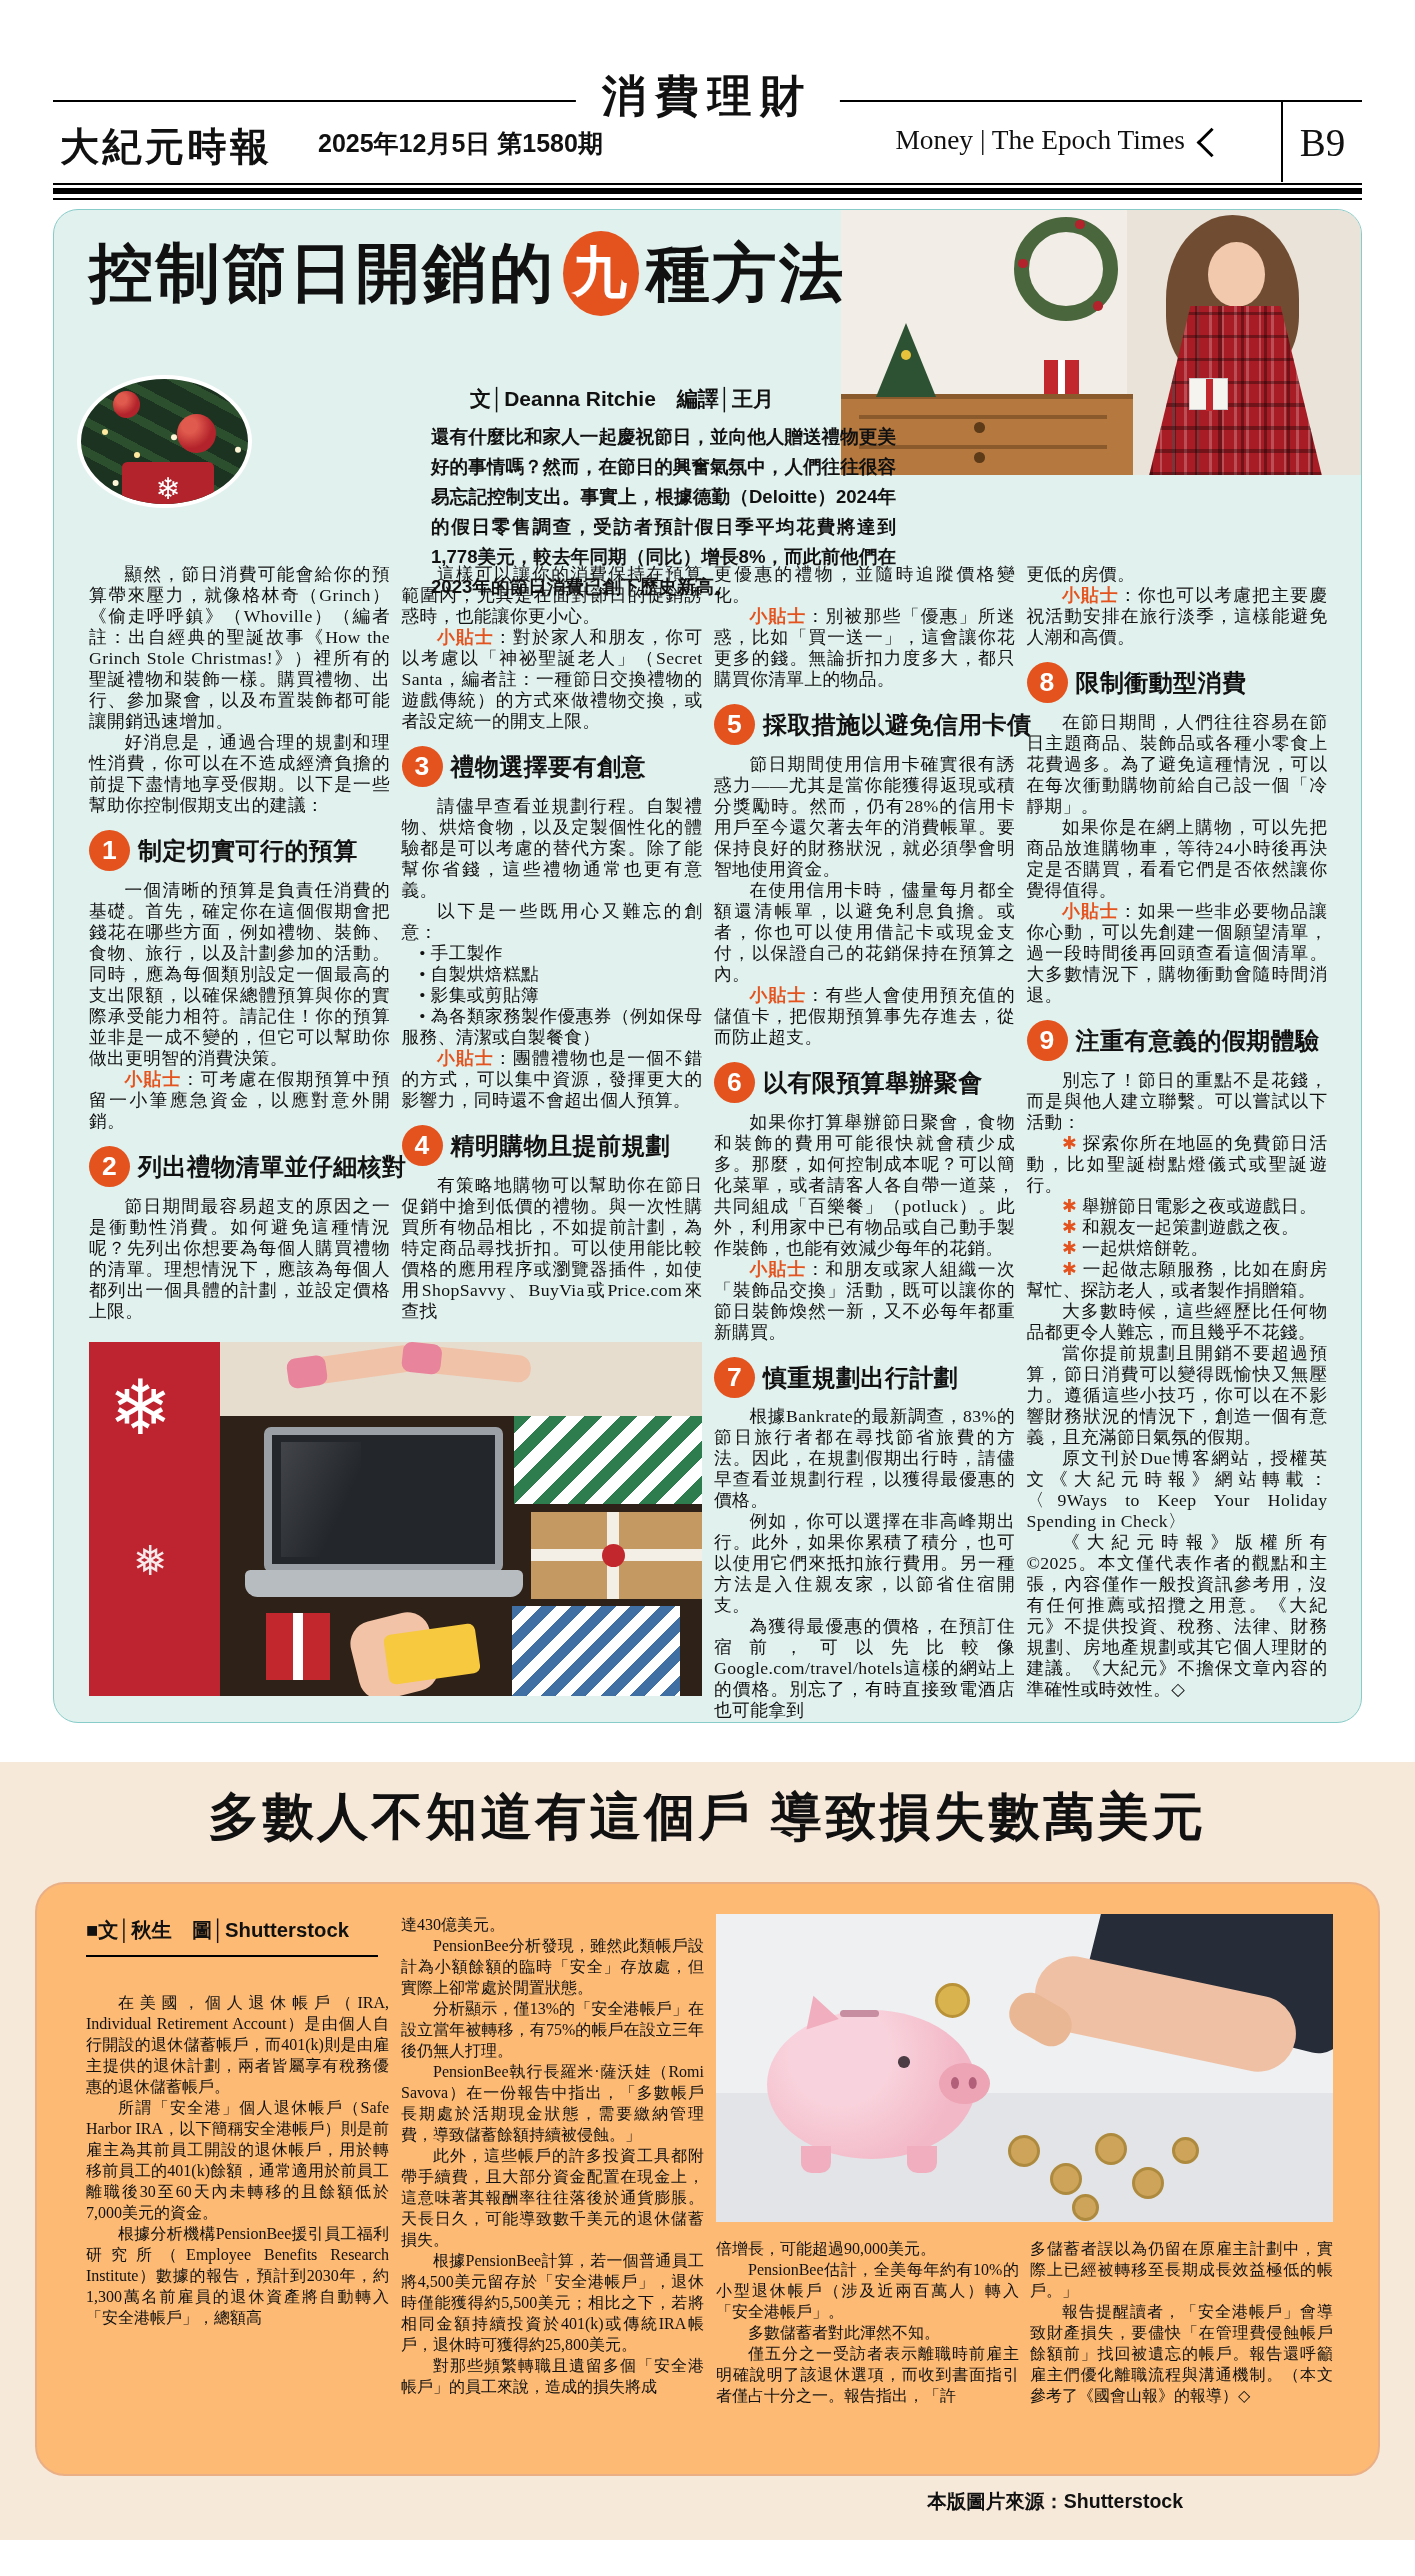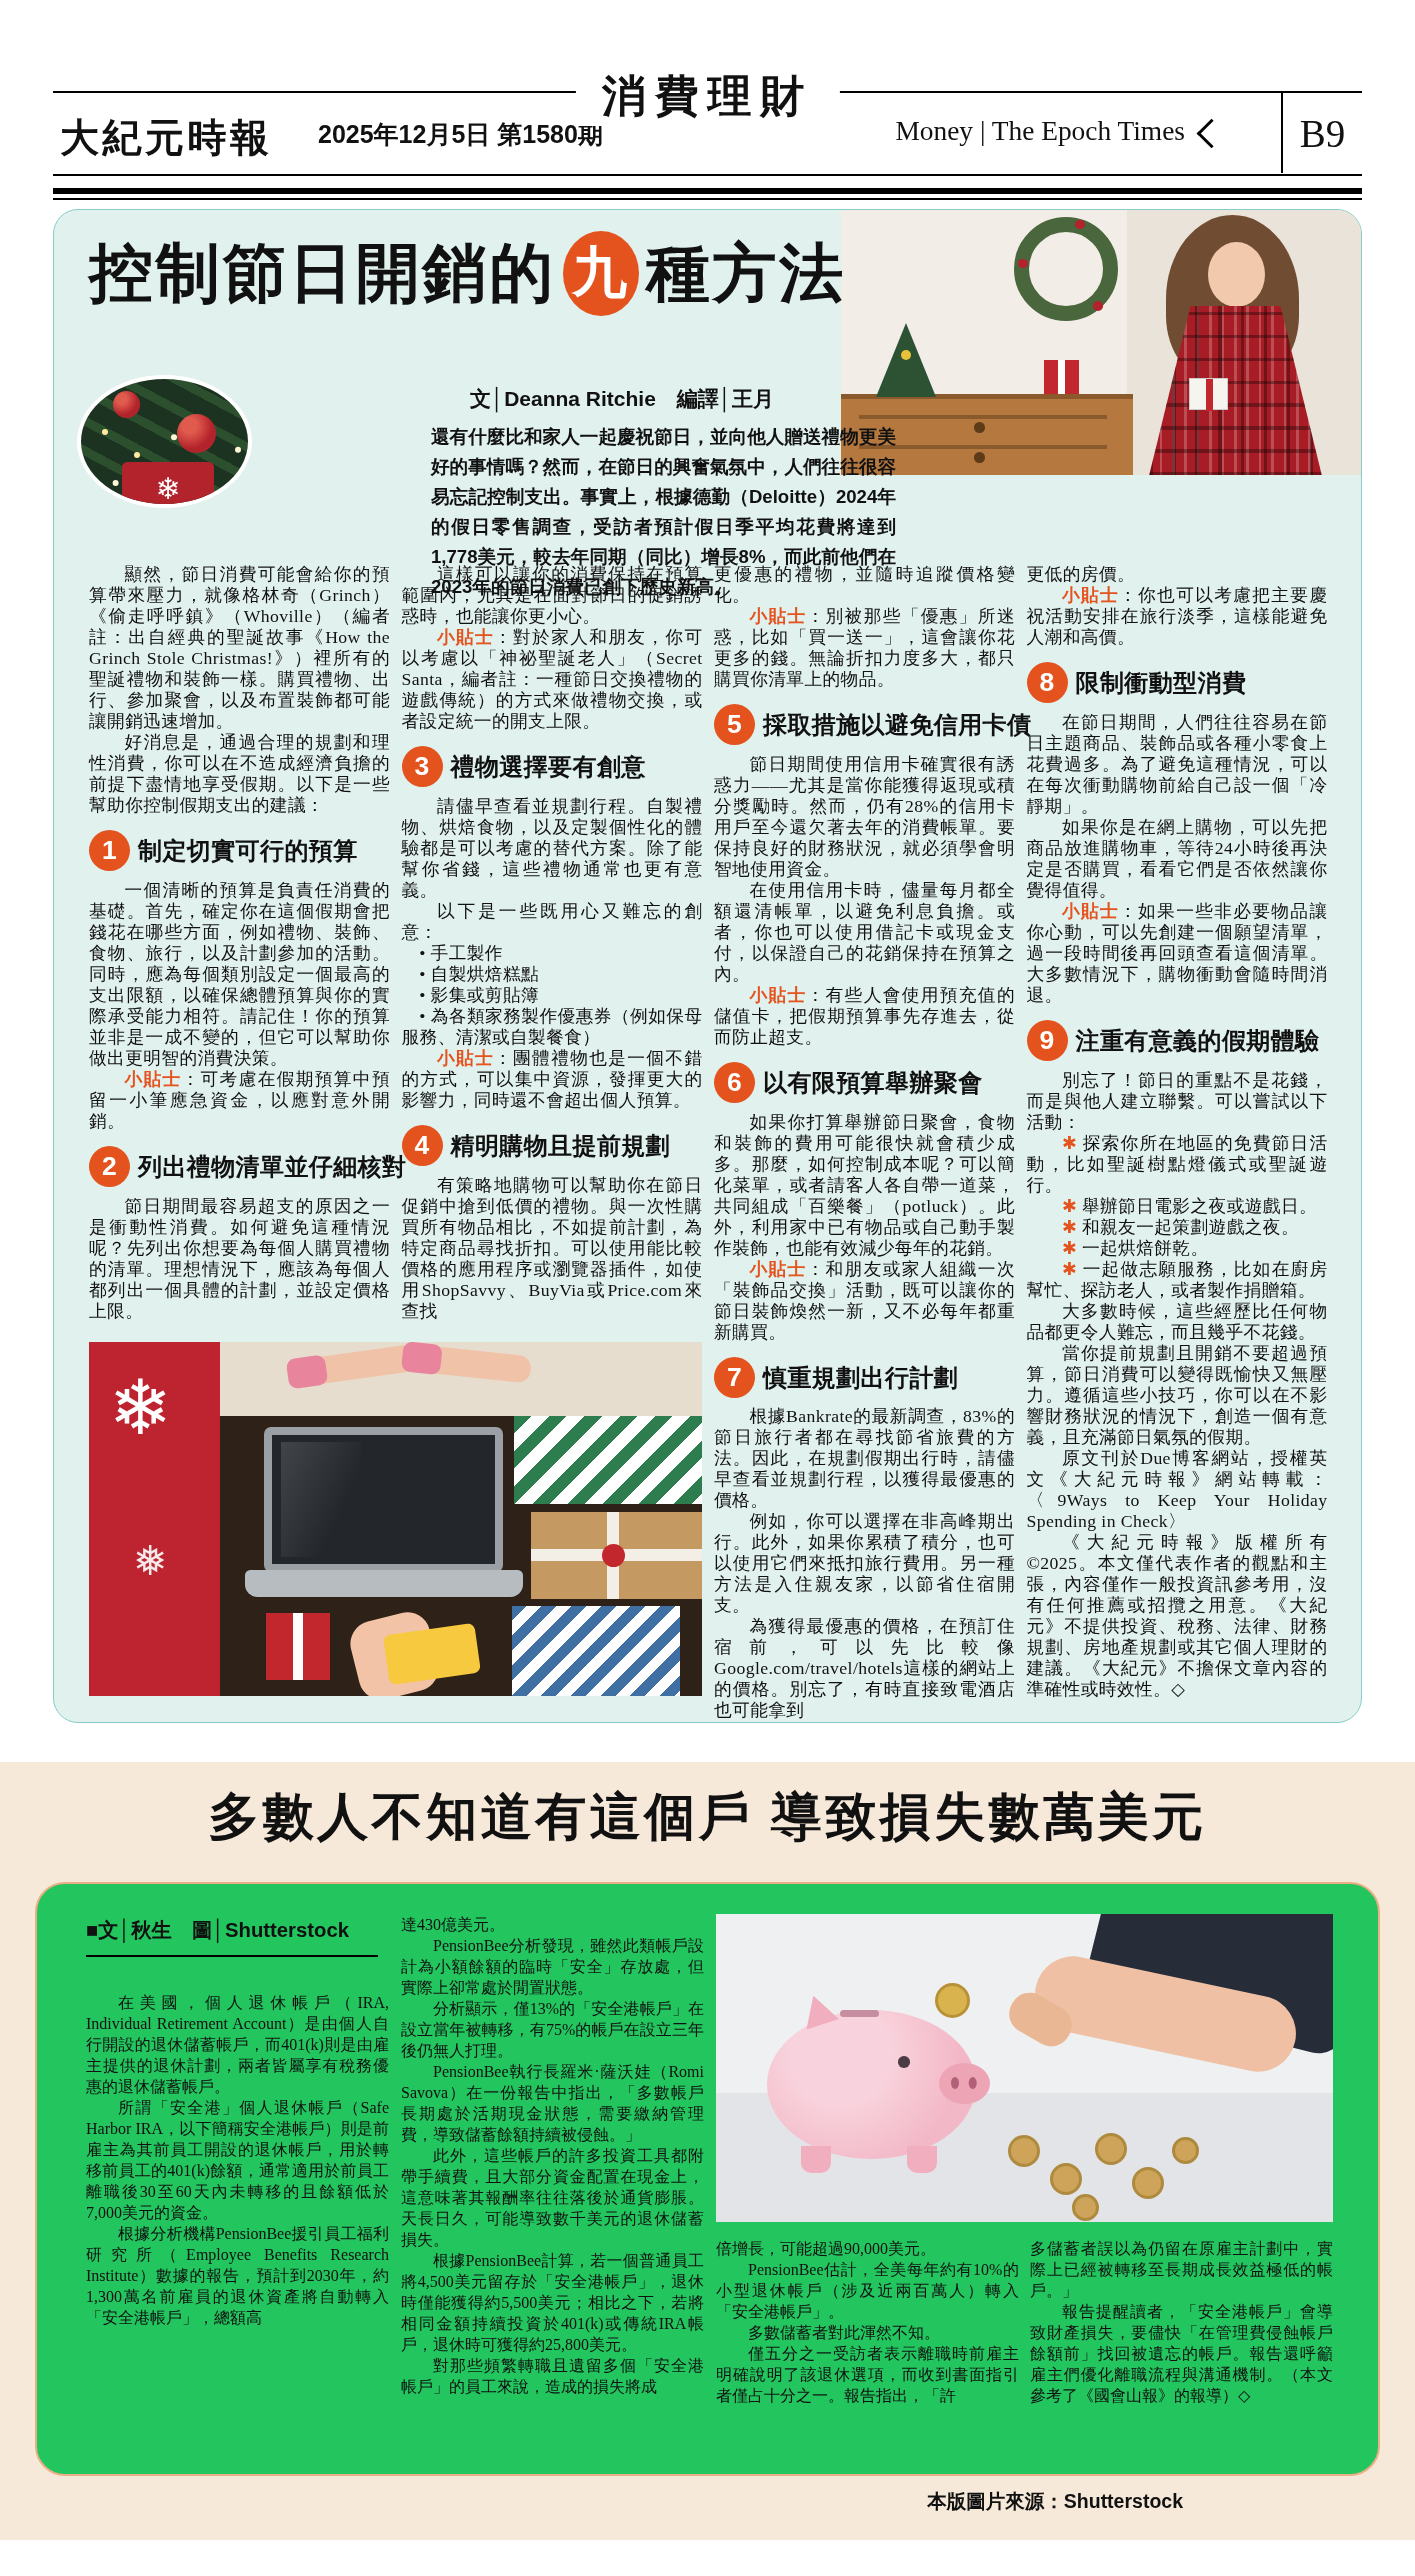--- a/index.html
+++ b/index.html
@@ -4,21 +4,21 @@
 <style>
   * { box-sizing: border-box; margin:0; padding:0; }
   html,body { background:#fff; }
   .page { position:relative; width:1415px; height:2576px; background:#fff; overflow:hidden;
           font-family:"Liberation Serif","DejaVu Serif",serif; color:#111; }
 
   
   .section-title { position:absolute; top:67px; left:50%; transform:translateX(-50%);
     background:#fff; padding:0 26.5px; font-family:"Liberation Sans","DejaVu Sans",sans-serif;
     font-weight:bold; font-size:44px; letter-spacing:8.8px; z-index:5; }
-  .band { position:absolute; left:53px; top:91px; width:1309px; height:85px;
+  .band { position:absolute; left:53px; top:100px; width:1309px; height:85px;
     border-top:2.7px solid #000; border-bottom:2.7px solid #000; z-index:2; }
   .masthead { position:absolute; left:7px; top:17.7px; font-weight:900; font-size:39px;
     letter-spacing:3.5px; font-family:"Liberation Serif","DejaVu Serif",serif; }
   .date { position:absolute; left:265px; top:25px; font-family:"Liberation Sans","DejaVu Sans",sans-serif;
     font-weight:bold; font-size:25px; }
   .money { position:absolute; right:177px; top:23px; font-size:27.4px;margin-left:40px; }
   .chev { position:absolute; right:140px; top:30px; width:21px; height:21px;
     border-left:3.5px solid #000; border-bottom:3.5px solid #000; transform:rotate(45deg); }
   .b9 { position:absolute; right:0; top:0; width:81px; height:80px; border-left:2.7px solid #000;
     display:flex; align-items:center; justify-content:center; font-size:39px; }
@@ -130,21 +130,21 @@
   .cl-hand { position:absolute; left:265px; top:274px; width:81px; height:80px; border-radius:23px;
     background:#f2c3a6; transform:rotate(-14deg); }
   .cl-card { position:absolute; left:297px; top:287px; width:92px; height:50px; border-radius:7px;
     background:#f6c93e; transform:rotate(-8deg); }
 
   
   .peach { position:absolute; left:0; top:1762px; width:1415px; height:778px; background:#f6e9da; }
   .headline2 { position:absolute; left:0; top:1783px; width:1415px; text-align:center;
     font-family:"Liberation Sans","DejaVu Sans",sans-serif; font-weight:bold; font-size:51px;
     letter-spacing:3.5px; }
-  .panel2 { position:absolute; left:35px; top:1882px; width:1345px; height:594px; background:#22c55e;
+  .panel2 { position:absolute; left:35px; top:1882px; width:1345px; height:594px; background:#fdba74;
     border:2.7px solid #eaaf85; border-radius:30px; overflow:hidden; }
   .byline2 { position:absolute; left:49px; top:32px; width:292px; padding-bottom:10.6px;
     border-bottom:2.7px solid #000; font-family:"Liberation Sans","DejaVu Sans",sans-serif;
     font-weight:bold; font-size:20.3px; }
   .bcol { position:absolute; width:303px; font-size:16px; line-height:21px; overflow:hidden; }
   .bcol1 { left:49px; top:108px; height:462px; }
   .bcol2 { left:364px; top:30px; height:540px; }
   .bcol3 { left:679px; top:354px; height:216px; }
   .bcol4 { left:993px; top:354px; height:216px; }
   .credit { position:absolute; right:232px; top:2488px; font-family:"Liberation Sans","DejaVu Sans",sans-serif;

